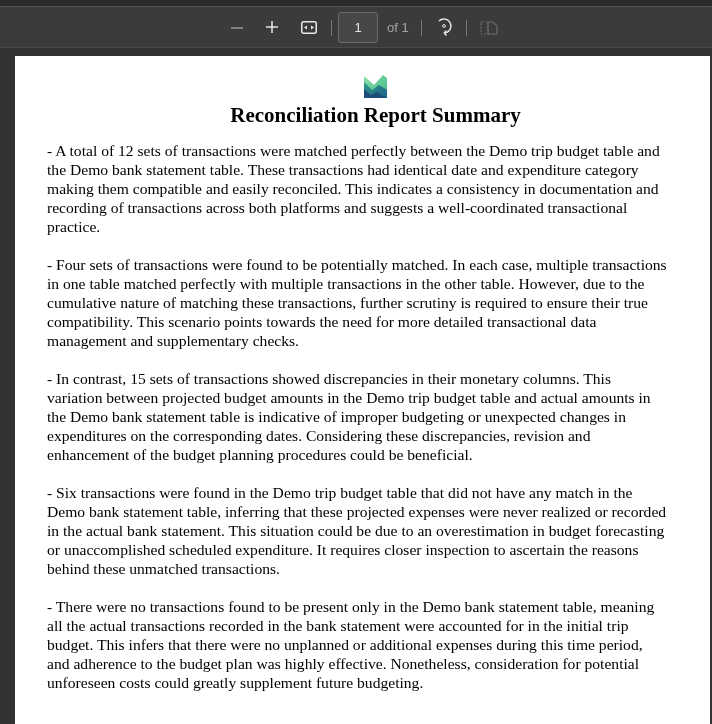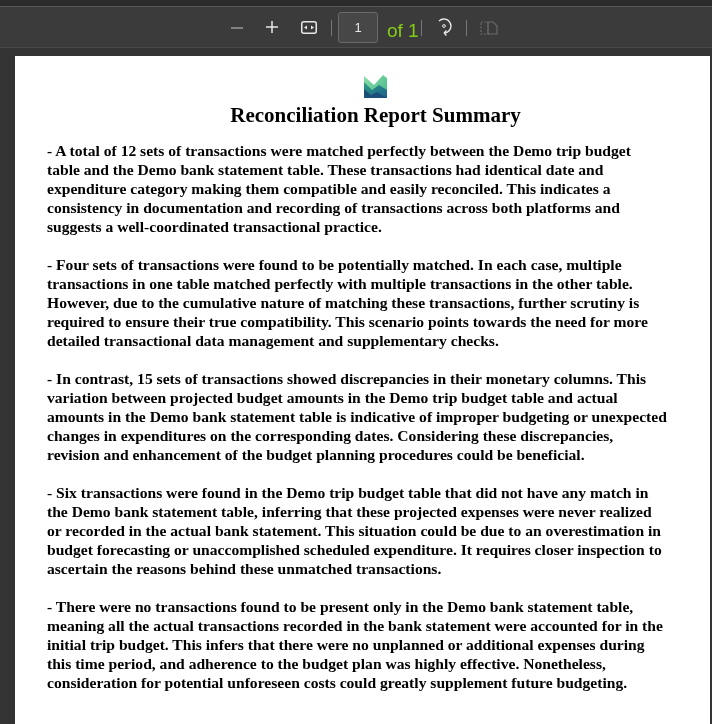--- a/index.html
+++ b/index.html
@@ -14,38 +14,38 @@
     .tb-btn { position: absolute; color: #e8e8e8; display: flex; align-items: center; justify-content: center; }
     .zoom-out { left: 228px; top: 10px; width: 18px; height: 22px; color: #9a9a9a; font-size: 20px; }
     .zoom-in { left: 263px; top: 9px; width: 18px; height: 22px; font-size: 20px; }
     .fit-btn { left: 301px; top: 14px; width: 16px; height: 13px; }
     .sep { position: absolute; top: 13px; width: 1px; height: 16px; background: #777; }
     .page-input {
       position: absolute; left: 338px; top: 5px; width: 40px; height: 31px;
       background: #474747; border: 1px solid #6a6a6a; border-radius: 3px;
       color: #e8e8e8; font-size: 13px; text-align: center; line-height: 29px;
     }
-    .page-of { position: absolute; left: 387px; top: 13px; color: #84cc16; font-size: 19px; }
+    .page-of { position: absolute; left: 387px; top: 13px; color: #a3a3a3; font-size: 13px; }
     .rotate-btn { left: 435px; top: 10px; width: 18px; height: 20px; }
     .twopage-btn { left: 480px; top: 12px; width: 18px; height: 16px; }
 
     .page {
       position: absolute; left: 15px; top: 56px; width: 695px; height: 680px;
       background: #ffffff;
     }
     .logo { position: absolute; left: 348px; top: 17px; width: 26px; height: 26px; }
     .title {
       position: absolute; left: 0; top: 47px; width: 721px; text-align: center;
       font-family: "Liberation Serif", serif; font-weight: bold; font-size: 21px; color: #000;
     }
     .body-text {
       position: absolute; left: 32px; top: 85px; width: 620px;
       font-family: "Liberation Serif", serif; font-size: 15.6px; line-height: 19px; color: #000;
     }
-    .para { margin-bottom: 19px; font-weight: bold; }
+    .para { margin-bottom: 19px; }
   </style>
 </head>
 <body>
 
 <div class="topstrip"></div>
 
 <div class="toolbar">
   <div class="tb-btn zoom-out">
     <svg width="14" height="14" viewBox="0 0 14 14">
         <line x1="1" y1="7" x2="13" y2="7" stroke="#9a9a9a" stroke-width="1.5"></line>

